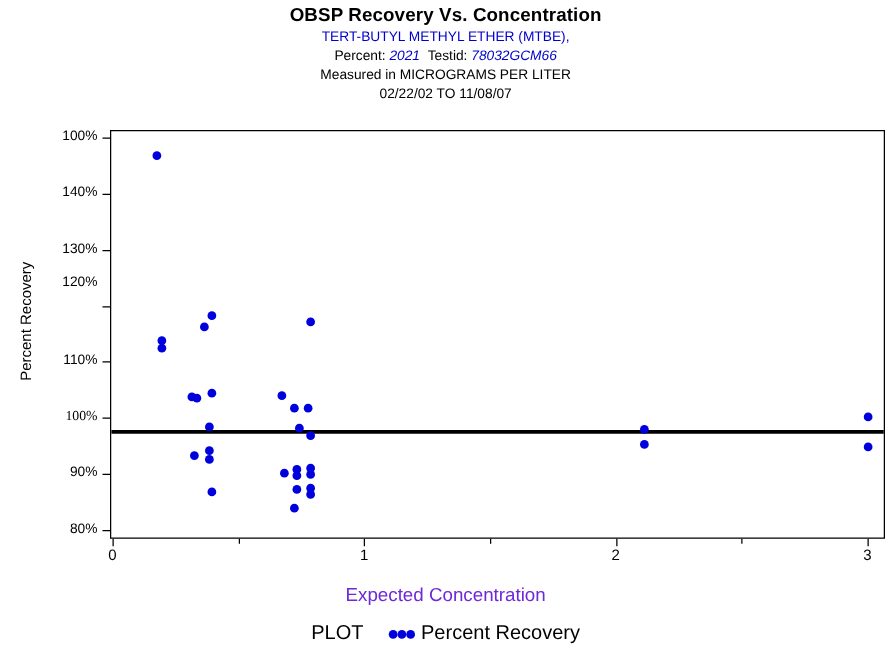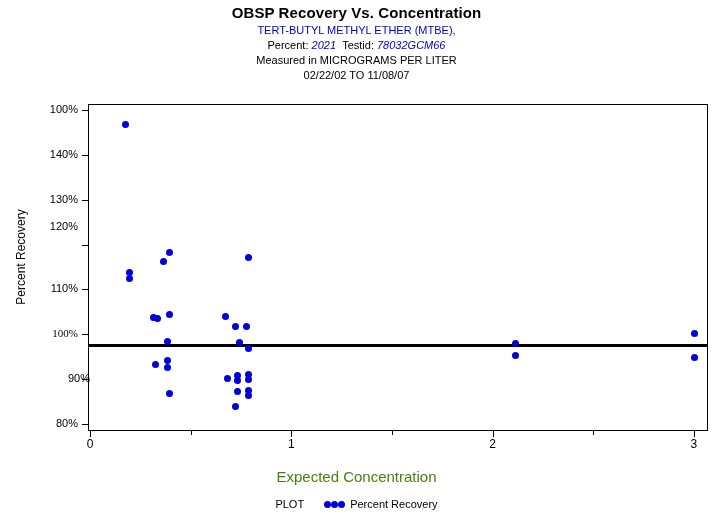--- a/index.html
+++ b/index.html
@@ -140,34 +140,34 @@
   .xtick-mark.minor {
     height: 4px;
   }
   .x-axis-title {
     position: absolute;
     left: 0;
     top: 468px;
     width: 713px;
     text-align: center;
     font-size: 15px;
-    color: #4d7c0f;
+    color: #6d28d9;
   }
 
   
   .legend {
     position: absolute;
     left: 0;
     top: 498px;
     width: 713px;
     display: flex;
     justify-content: center;
     align-items: center;
     gap: 16px;
-    font-size: 11px;
+    font-size: 16px;
     color: #000000;
   }
   .legend-title { margin-right: 4px; }
   .legend-entry {
     display: flex;
     align-items: center;
     gap: 4px;
   }
   .swatch-line {
     display: inline-block;
@@ -243,21 +243,21 @@
         <div class="pt" style="left: 426.753px; top: 250.849px; background: rgb(0, 0, 221);"></div>
         <div class="pt" style="left: 605.909px; top: 228.9px; background: rgb(0, 0, 221);"></div>
         <div class="pt" style="left: 605.909px; top: 252.193px; background: rgb(0, 0, 221);"></div>
       </div>
   </div>
 
   <div id="y-axis">
       <div class="ytick-mark" style="top: 423.833px;"></div>
       <div class="ytick-label" style="top: 423.833px; left: 0px; width: 78px;">80%</div>
       <div class="ytick-mark" style="top: 379.038px;"></div>
-      <div class="ytick-label" style="top: 379.038px; left: 0px; width: 78px; padding-left: 12px;">90%</div>
+      <div class="ytick-label" style="top: 379.038px; left: 0px; width: 78px;">90%</div>
       <div class="ytick-mark" style="top: 334.244px;"></div>
       <div class="ytick-label" style="top: 334.244px; left: 0px; width: 78px; font-family: Liberation Serif, serif;">100%</div>
       <div class="ytick-mark" style="top: 289.449px;"></div>
       <div class="ytick-label" style="top: 289.449px; left: 0px; width: 78px;">110%</div>
       <div class="ytick-mark" style="top: 244.655px;"></div>
       <div class="ytick-label" style="top: 227px; left: 0px; width: 78px;">120%</div>
       <div class="ytick-mark" style="top: 199.86px;"></div>
       <div class="ytick-label" style="top: 199.86px; left: 0px; width: 78px;">130%</div>
       <div class="ytick-mark" style="top: 155.066px;"></div>
       <div class="ytick-label" style="top: 155.066px; left: 0px; width: 78px;">140%</div>

